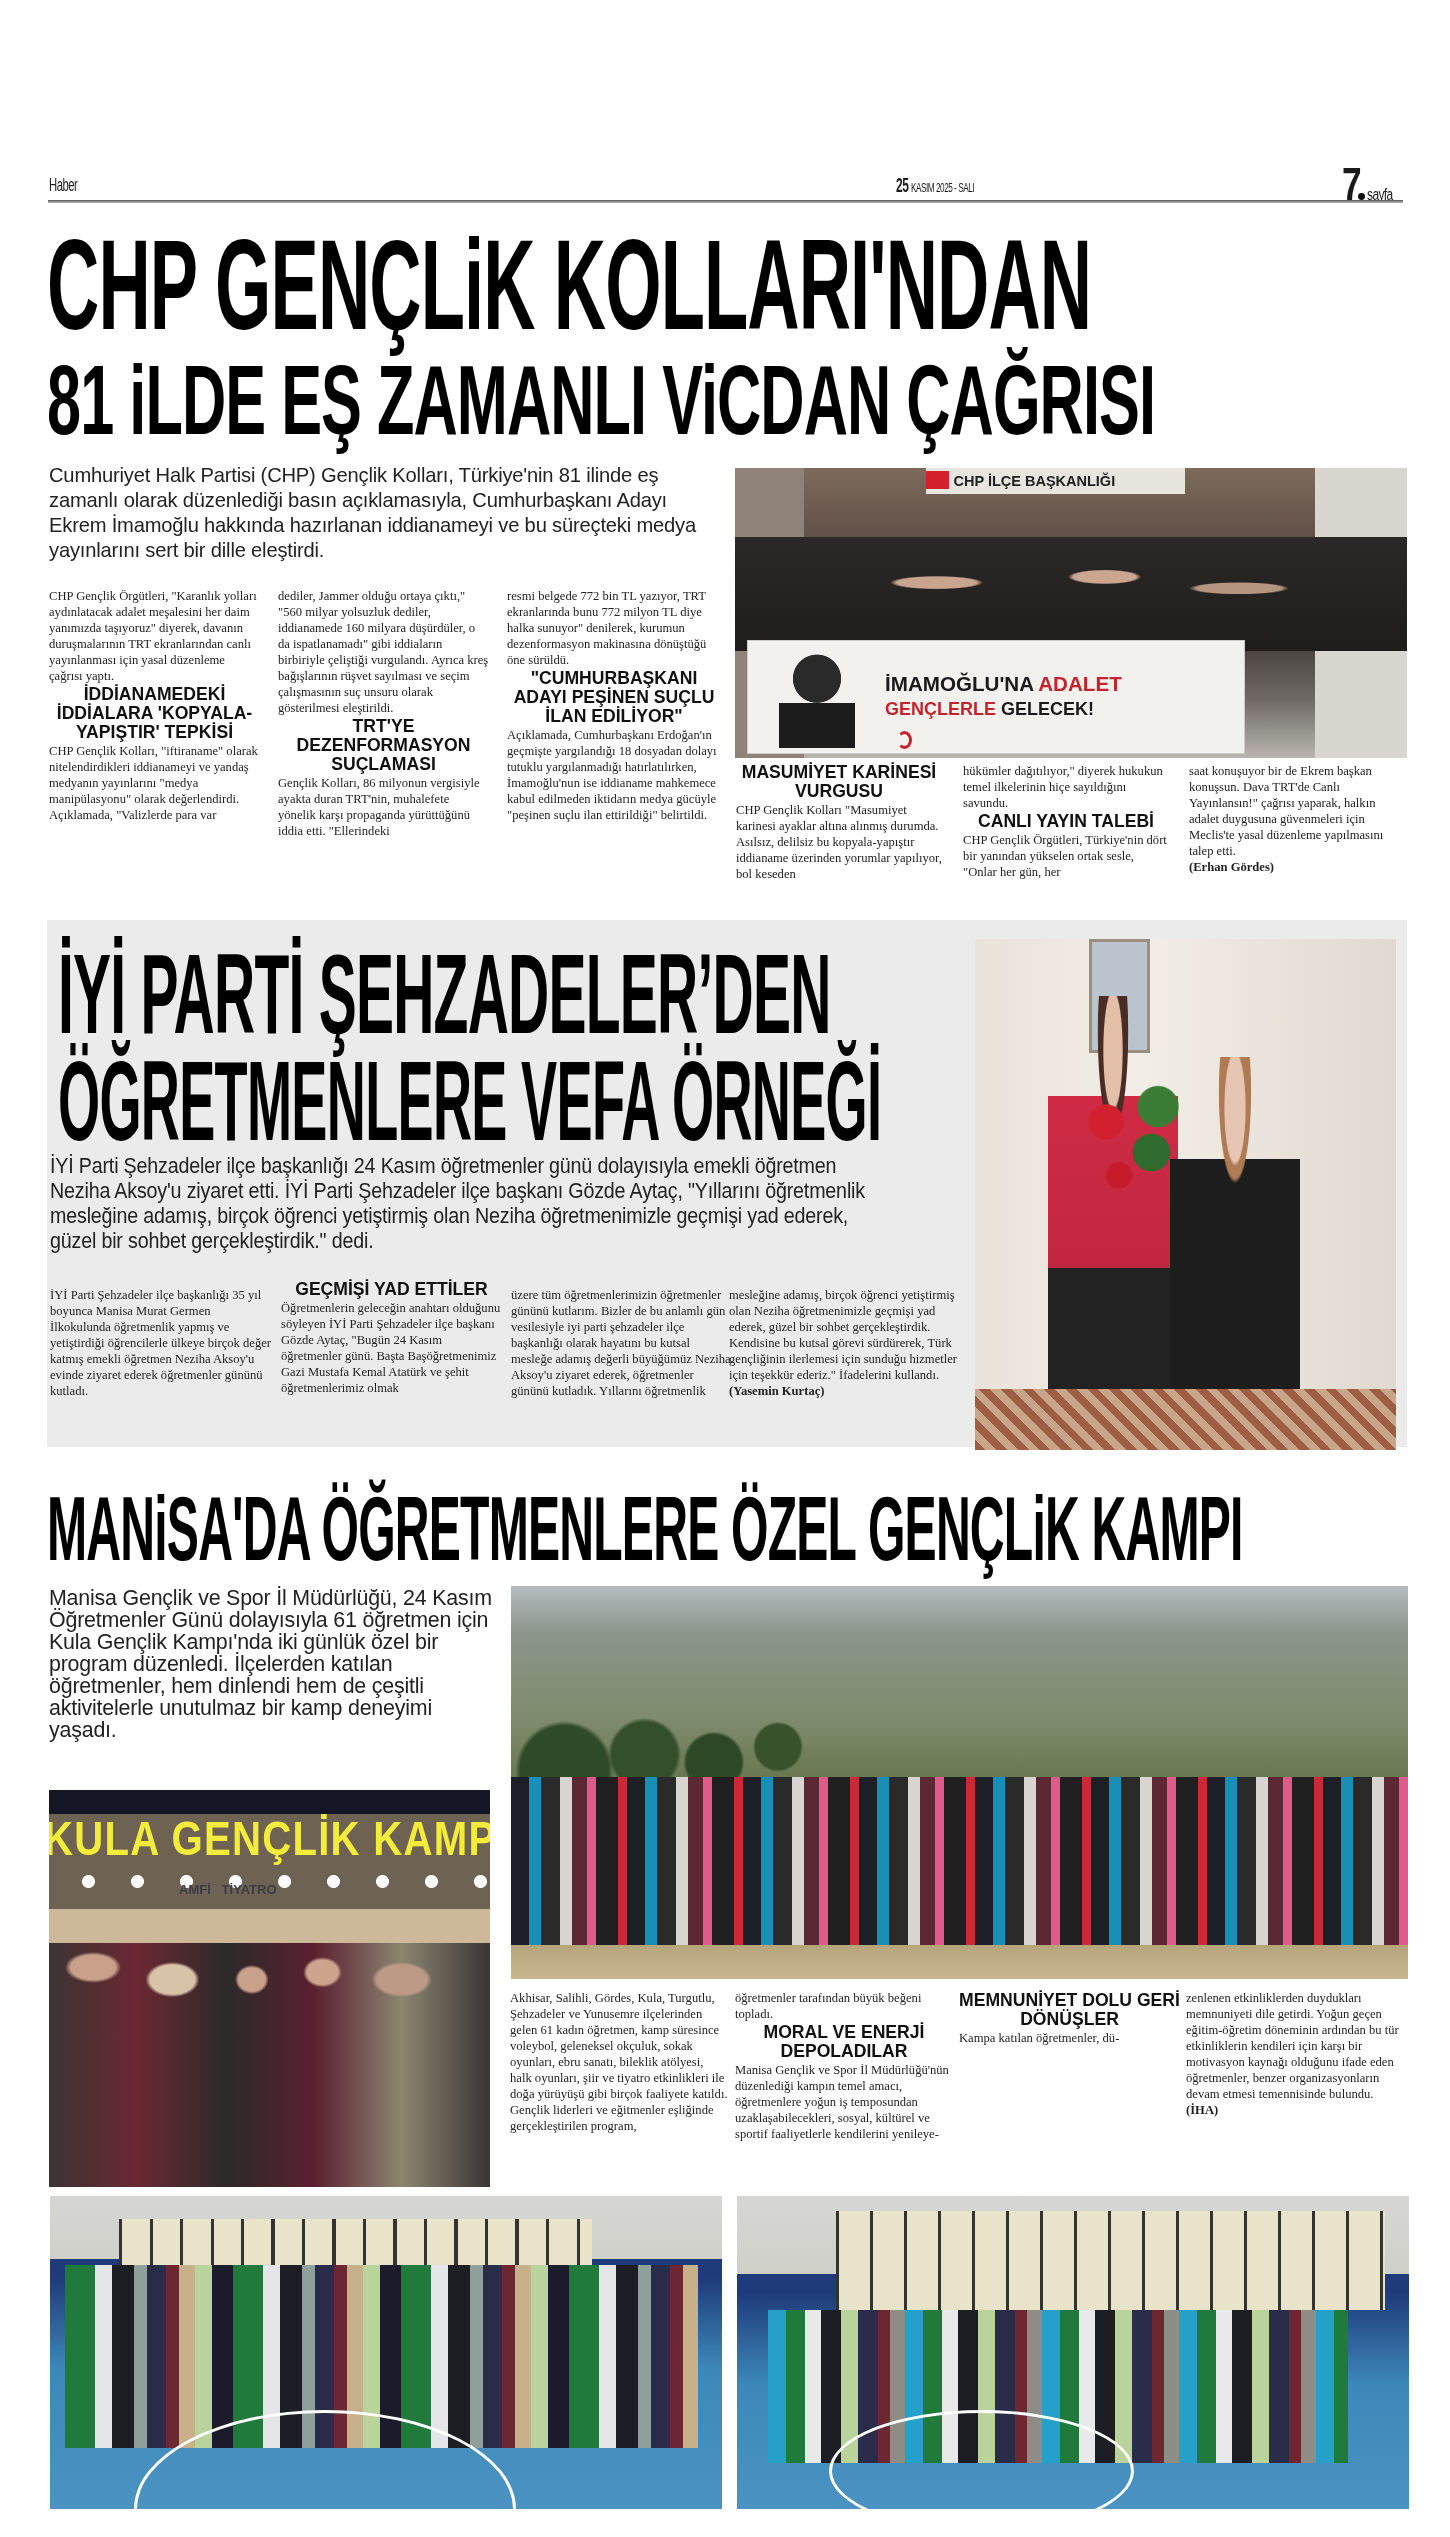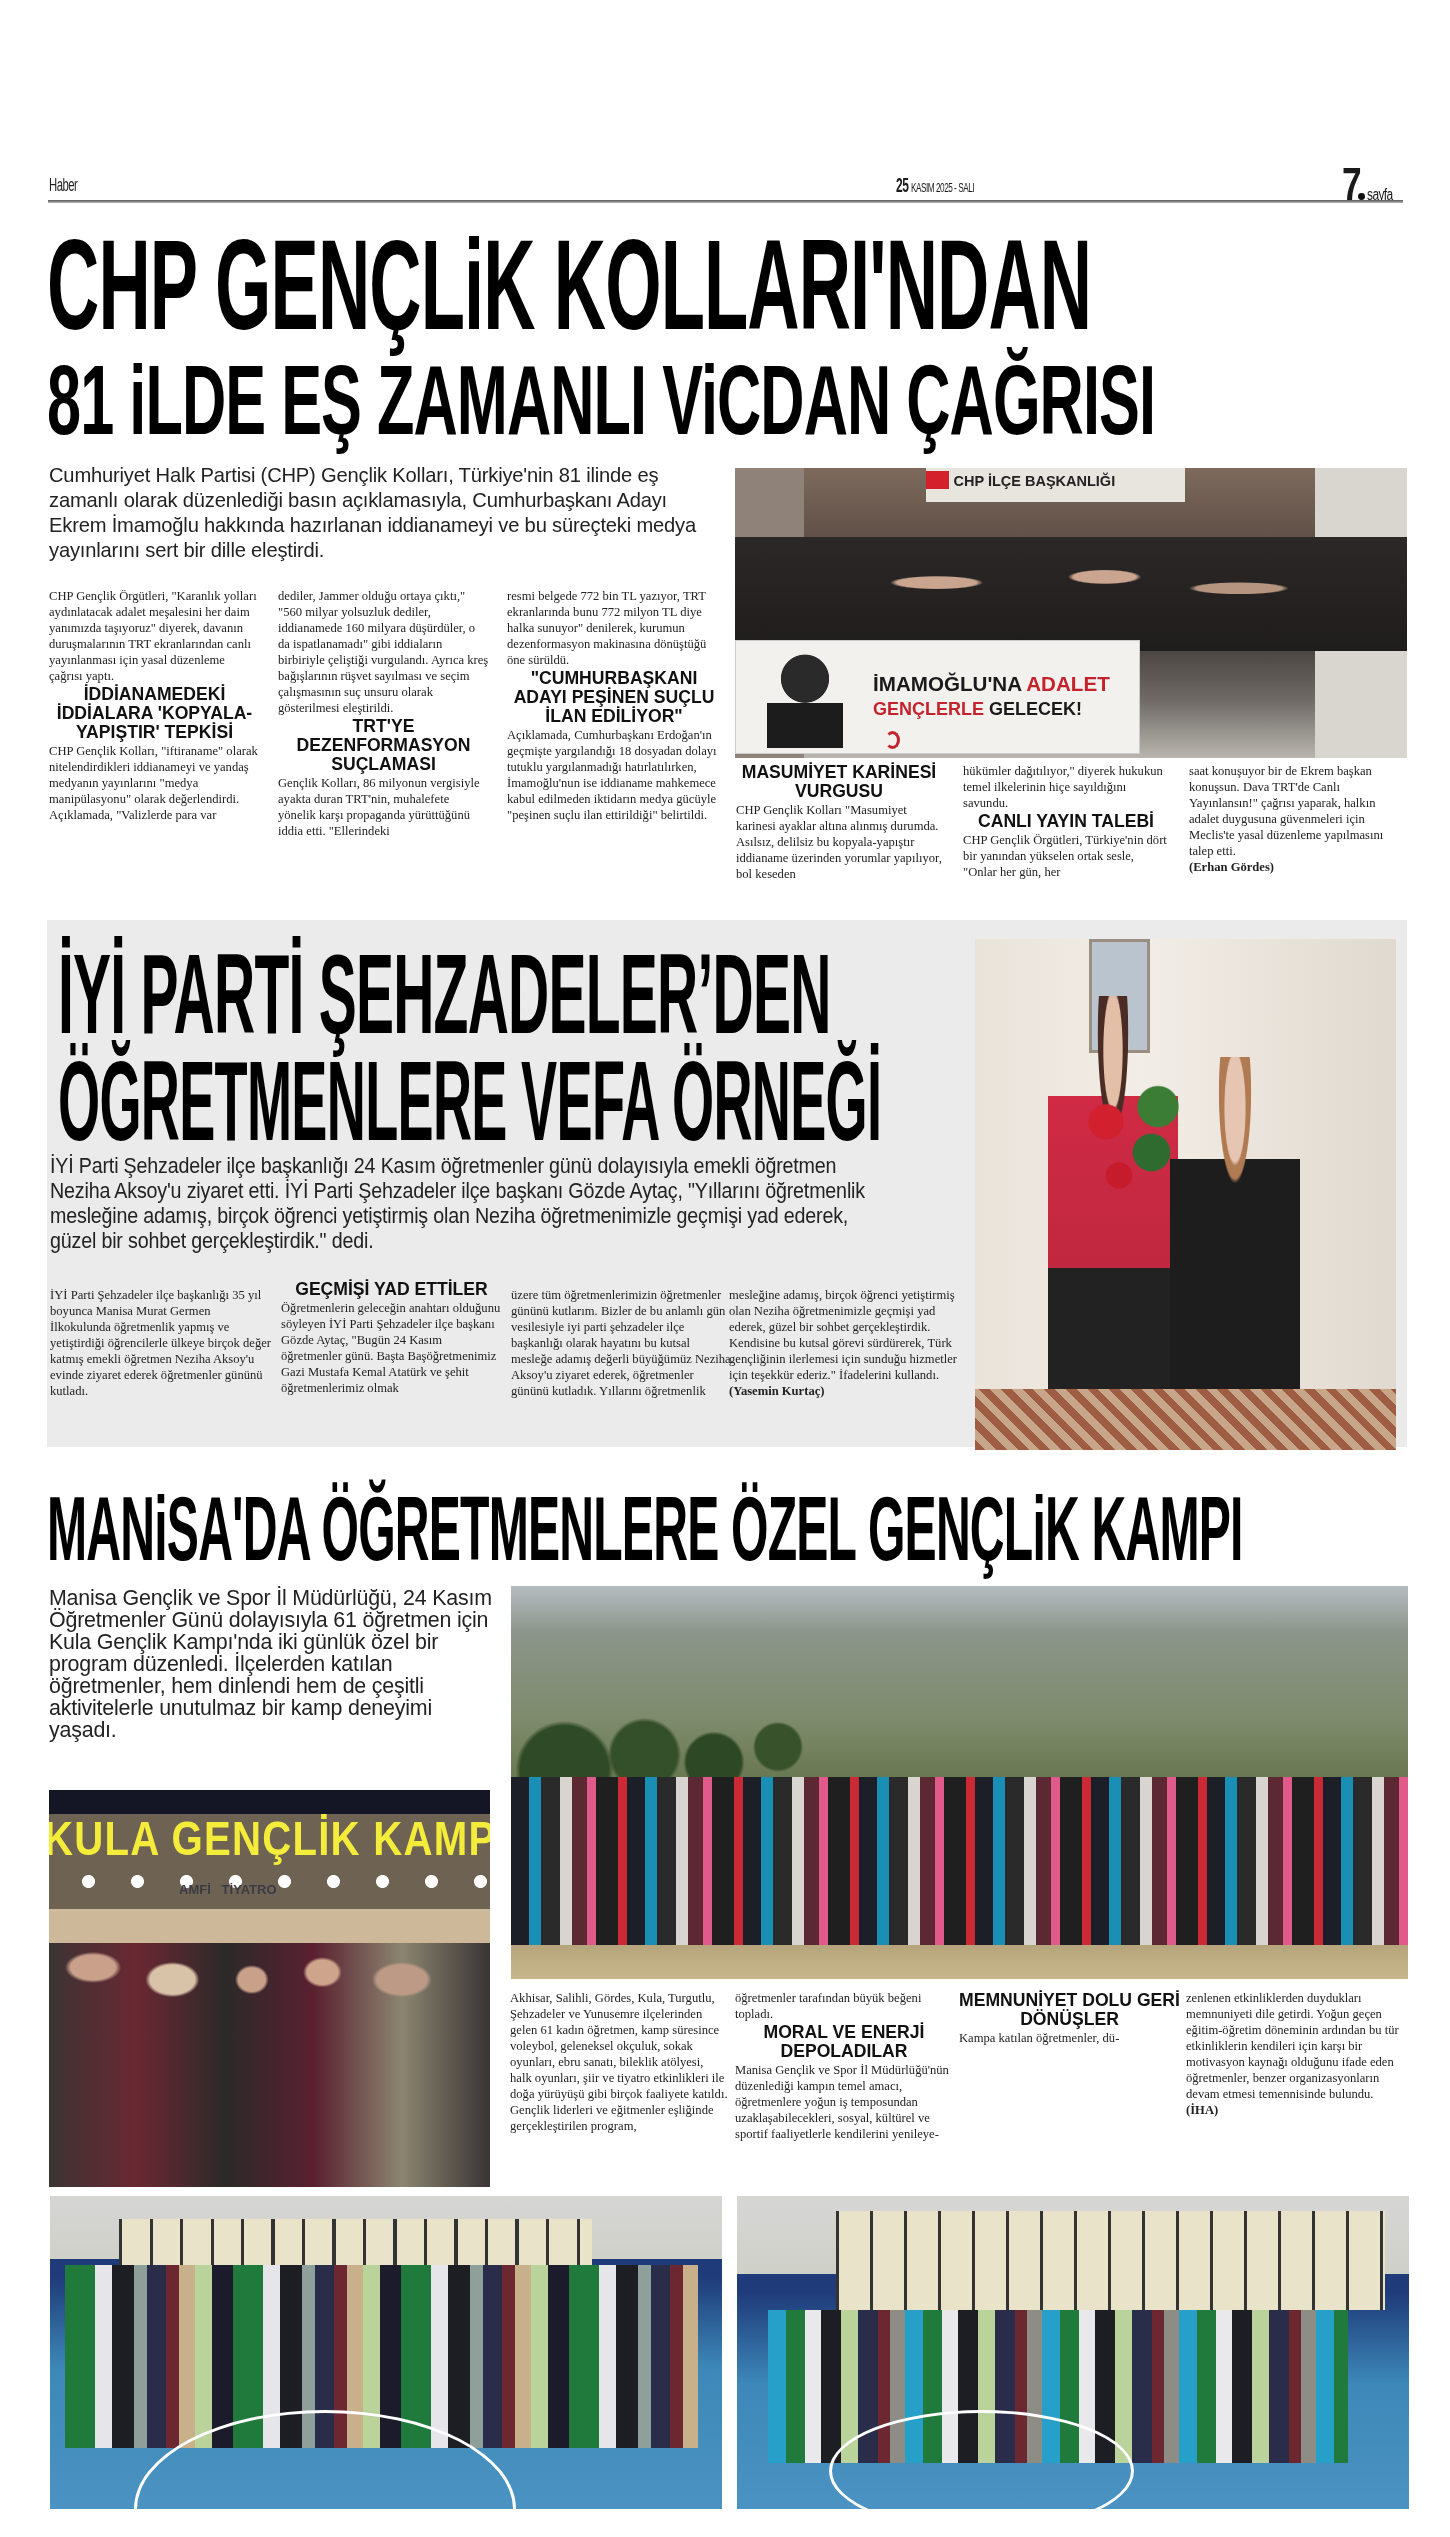--- a/index.html
+++ b/index.html
@@ -32,26 +32,26 @@
 <div class="abs" id="hdr-rule"></div>
 
 <div class="abs hl" style="left:47px;top:221px;font-size:128px;transform:scaleX(0.565);letter-spacing:-1.5px">CHP GENÇLiK KOLLARI'NDAN</div>
 <div class="abs hl" style="left:47px;top:351px;font-size:98px;transform:scaleX(0.625);letter-spacing:-1.5px">81 iLDE EŞ ZAMANLI ViCDAN ÇAĞRISI</div>
 
 <div class="abs lead" style="left:49px;top:462px;width:684px;font-size:21px;line-height:25px;transform:scaleX(0.96);transform-origin:left top">Cumhuriyet Halk Partisi (CHP) Gençlik Kolları, Türkiye'nin 81 ilinde eş zamanlı olarak düzenlediği basın açıklamasıyla, Cumhurbaşkanı Adayı Ekrem İmamoğlu hakkında hazırlanan iddianameyi ve bu süreçteki medya yayınlarını sert bir dille eleştirdi.</div>
 
 <div class="abs photo" style="left:735px;top:468px;width:672px;height:290px;background:linear-gradient(180deg,#7d6a5d 0%,#5a4a42 30%,#3b3532 55%,#6f6a66 80%,#b9b5ae 100%)">
   <div class="abs" style="left:0;top:0;width:69px;height:290px;background:#8f8278"></div>
   <div class="abs" style="left:580px;top:0;width:92px;height:290px;background:#d9d5cf"></div>
-  <div class="abs" style="left:191px;top:0;width:259px;height:34px;background:#e8e4de">
+  <div class="abs" style="left:191px;top:0;width:259px;height:26px;background:#e8e4de">
     <span class="abs sans" style="left:27.5px;top:4.6px;font-weight:700;font-size:14.5px;color:#222;white-space:nowrap">CHP İLÇE BAŞKANLIĞI</span>
     <span class="abs" style="left:0;top:3.1px;width:23px;height:18.3px;background:#d4202a"></span>
   </div>
   <div class="abs" style="left:0;top:69px;width:672px;height:114px;background:radial-gradient(ellipse at 30% 40%,#c9a48e 0 6%,transparent 7%),radial-gradient(ellipse at 55% 35%,#caa58f 0 6%,transparent 7%),radial-gradient(ellipse at 75% 45%,#b59580 0 6%,transparent 7%),linear-gradient(#2b2827,#1f1d1c)"></div>
-  <div class="abs" style="left:0;top:172px;width:405px;height:114px;background:#f3f1ee;border:0.8px solid #ccc">
+  <div class="abs" style="left:12px;top:172px;width:498px;height:114px;background:#f3f1ee;border:0.8px solid #ccc">
     <div class="abs" style="left:30.5px;top:7.6px;width:76px;height:99px;background:radial-gradient(circle at 50% 30%,#2a2a2a 0 30%,transparent 31%),linear-gradient(180deg,transparent 55%,#1c1c1c 55%)"></div>
     <div class="abs sans" style="left:137px;top:30.5px;font-weight:700;font-size:20.6px;white-space:nowrap">
       <span style="color:#1a1a1a">İMAMOĞLU'NA</span>
       <span style="color:#c4222c">ADALET</span>
     </div>
     <div class="abs sans" style="left:137px;top:58px;font-weight:700;font-size:18px;white-space:nowrap">
       <span style="color:#c4222c">GENÇLERLE</span>
       <span style="color:#1a1a1a">GELECEK!</span>
     </div>
     <div class="abs" style="left:149px;top:90px;width:15.3px;height:18.3px;border-radius:50%;border:3.8px solid #c4222c;border-left-color:transparent"></div>

